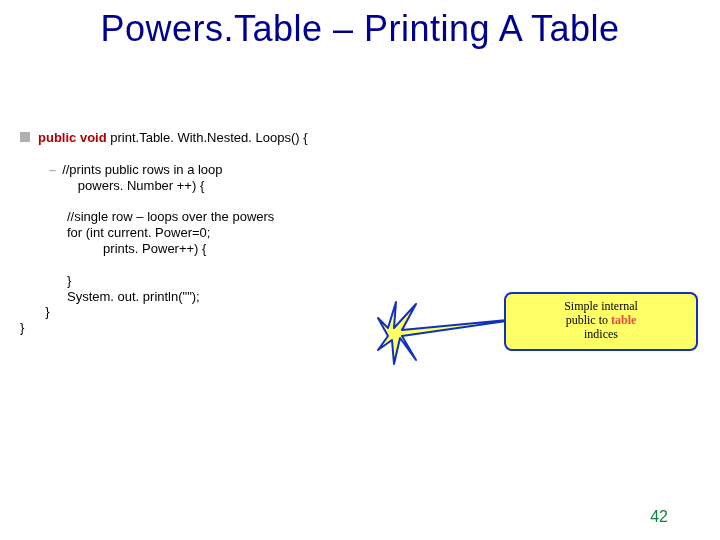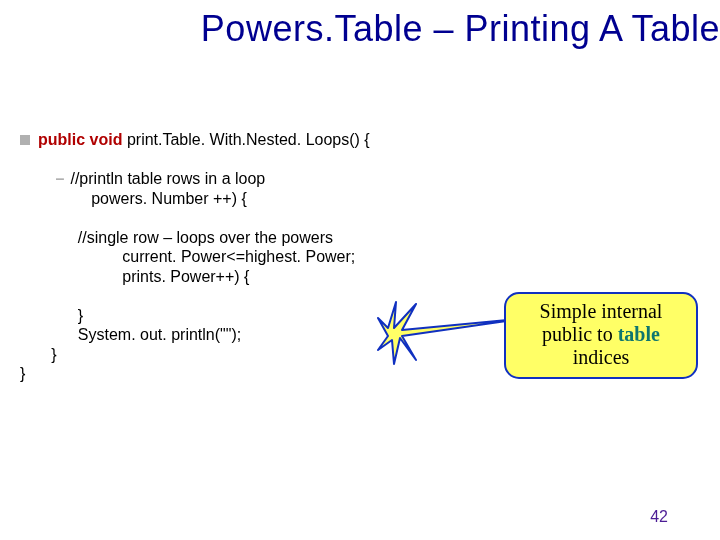--- a/index.html
+++ b/index.html
@@ -13,35 +13,35 @@
     overflow: hidden;
   }
   .slide {
     width: 720px;
     height: 540px;
     position: relative;
   }
   .title-wrap {
     position: absolute;
     left: 0; right: 0; top: 8px;
-    text-align: right;
+    text-align: center;
   }
   .title {
     font-family: Arial, Helvetica, sans-serif;
     font-size: 36px;
     font-weight: 400;
     color: #000090;
     letter-spacing: 0.5px;
   }
   .content {
     position: absolute;
     left: 20px;
     top: 130px;
     width: 680px;
-    font-size: 16px;
+    font-size: 13px;
     line-height: 1.22;
     color: #000;
   }
   .row { white-space: pre; }
   .bullet {
     display: inline-block;
     width: 10px; height: 10px;
     background: #b0b0b0;
     vertical-align: 0px;
     margin-right: 8px;
@@ -57,36 +57,36 @@
 
   
   .callout {
     position: absolute;
     left: 504px;
     top: 292px;
     width: 170px;
     padding: 6px 10px 8px 10px;
     background: #ffff66;
     border: 2px solid #1030c0;
-    border-radius: 15px;
+    border-radius: 8px;
     font-family: "Comic Sans MS", cursive;
-    font-size: 20px;
+    font-size: 12px;
     text-align: center;
     color: #000;
     line-height: 1.15;
   }
-  .tblword { color: #0f766e; }
+  .tblword { color: #ef4444; }
 
   .slide-num {
     position: absolute;
     right: 52px;
     bottom: 14px;
     font-family: Arial, sans-serif;
     font-size: 16px;
-    color: #4c1d95;
+    color: #15803d;
   }
 
   
   svg.burst {
     position: absolute;
     left: 378px;
     top: 298px;
     width: 150px;
     height: 70px;
     overflow: visible;
@@ -97,25 +97,25 @@
 
 <div class="slide">
 
   <div class="title-wrap">
     <span class="title">Powers.Table – Printing A Table</span>
   </div>
 
   <div class="content">
     <div class="row"><span class="bullet"></span><span class="kw">public</span> <span class="kw">void</span><span> print.Table. With.Nested. Loops() {</span></div>
     <div class="row">&nbsp;</div>
-    <div class="row">        <span class="dash">–</span><span>//println table rows in a loop</span></div>
+    <div class="row">        <span class="dash">–</span><span>//prints public rows in a loop</span></div>
     <div class="row">                <span>powers. Number ++) {</span></div>
     <div class="row">&nbsp;</div>
     <div class="row">             <span>//single row – loops over the powers</span></div>
-    <div class="row">                       <span>current. Power&lt;=highest. Power;</span></div>
+    <div class="row">             <span>for (int current. Power=0;</span></div>
     <div class="row">                       <span>prints. Power++) {</span></div>
     <div class="row">&nbsp;</div>
     <div class="row">             <span>}</span></div>
     <div class="row">             <span>System. out. println("");</span></div>
     <div class="row">       <span>}</span></div>
     <div class="row"><span>}</span></div>
   </div>
 
   <svg class="burst" viewBox="0 0 150 70">
     <polygon points="150,20 24,32 38,6 16,30 18,4 10,30 0,20 10,38 0,52 14,42 16,66 22,40 38,62 24,38" fill="#ffff66" stroke="#1030c0" stroke-width="2" stroke-linejoin="round"></polygon>

